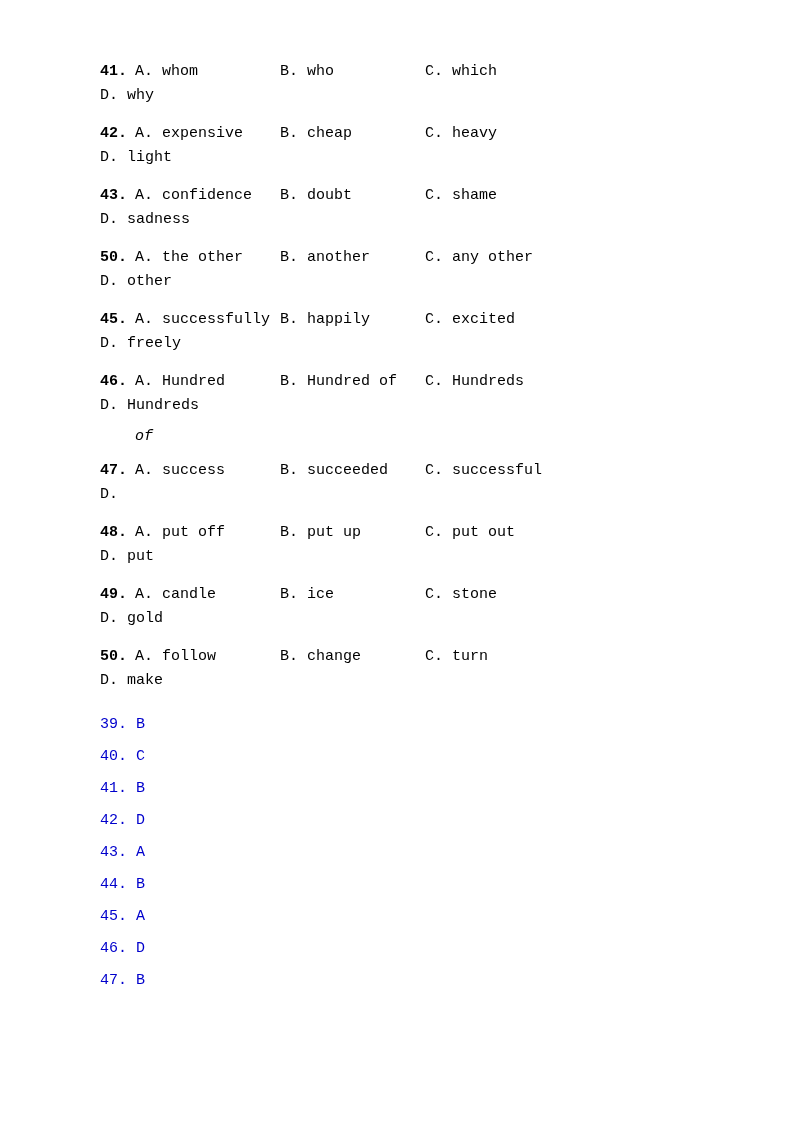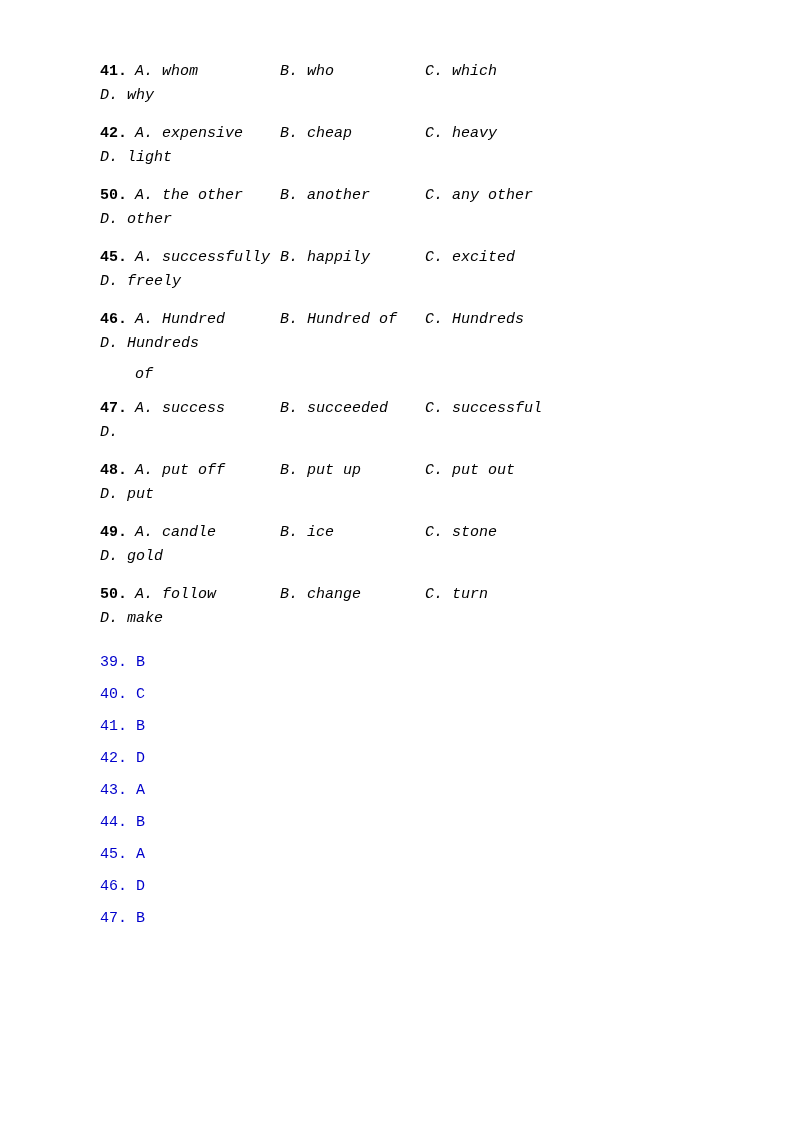--- a/index.html
+++ b/index.html
@@ -25,21 +25,20 @@
       margin-bottom: 14px;
       line-height: 1.6;
     }
     .question-num {
       min-width: 35px;
       font-weight: bold;
     }
     .option {
       min-width: 145px;
       display: inline-block;
-      font-style: italic;
     }
     .answers-section {
       margin-top: 6px;
     }
     .answer-row {
       color: #0000cc;
       margin-bottom: 8px;
       font-size: 15px;
       line-height: 1.6;
     }
@@ -61,20 +60,27 @@
       <span class="option">B. who</span>
       <span class="option">C. which</span>
       <span class="option">D. why</span>
     </div>
     <div class="question-row">
       <span class="question-num">42.</span>
       <span class="option">A. expensive</span>
       <span class="option">B. cheap</span>
       <span class="option">C. heavy</span>
       <span class="option">D. light</span>
+    </div>
+    <div class="question-row">
+      <span class="question-num">43.</span>
+      <span class="option">A. confidence</span>
+      <span class="option">B. doubt</span>
+      <span class="option">C. shame</span>
+      <span class="option">D. sadness</span>
     </div>
     <div class="question-row">
       <span class="question-num">50.</span>
       <span class="option">A. the other</span>
       <span class="option">B. another</span>
       <span class="option">C. any other</span>
       <span class="option">D. other</span>
     </div>
     <div class="question-row">
       <span class="question-num">45.</span>

